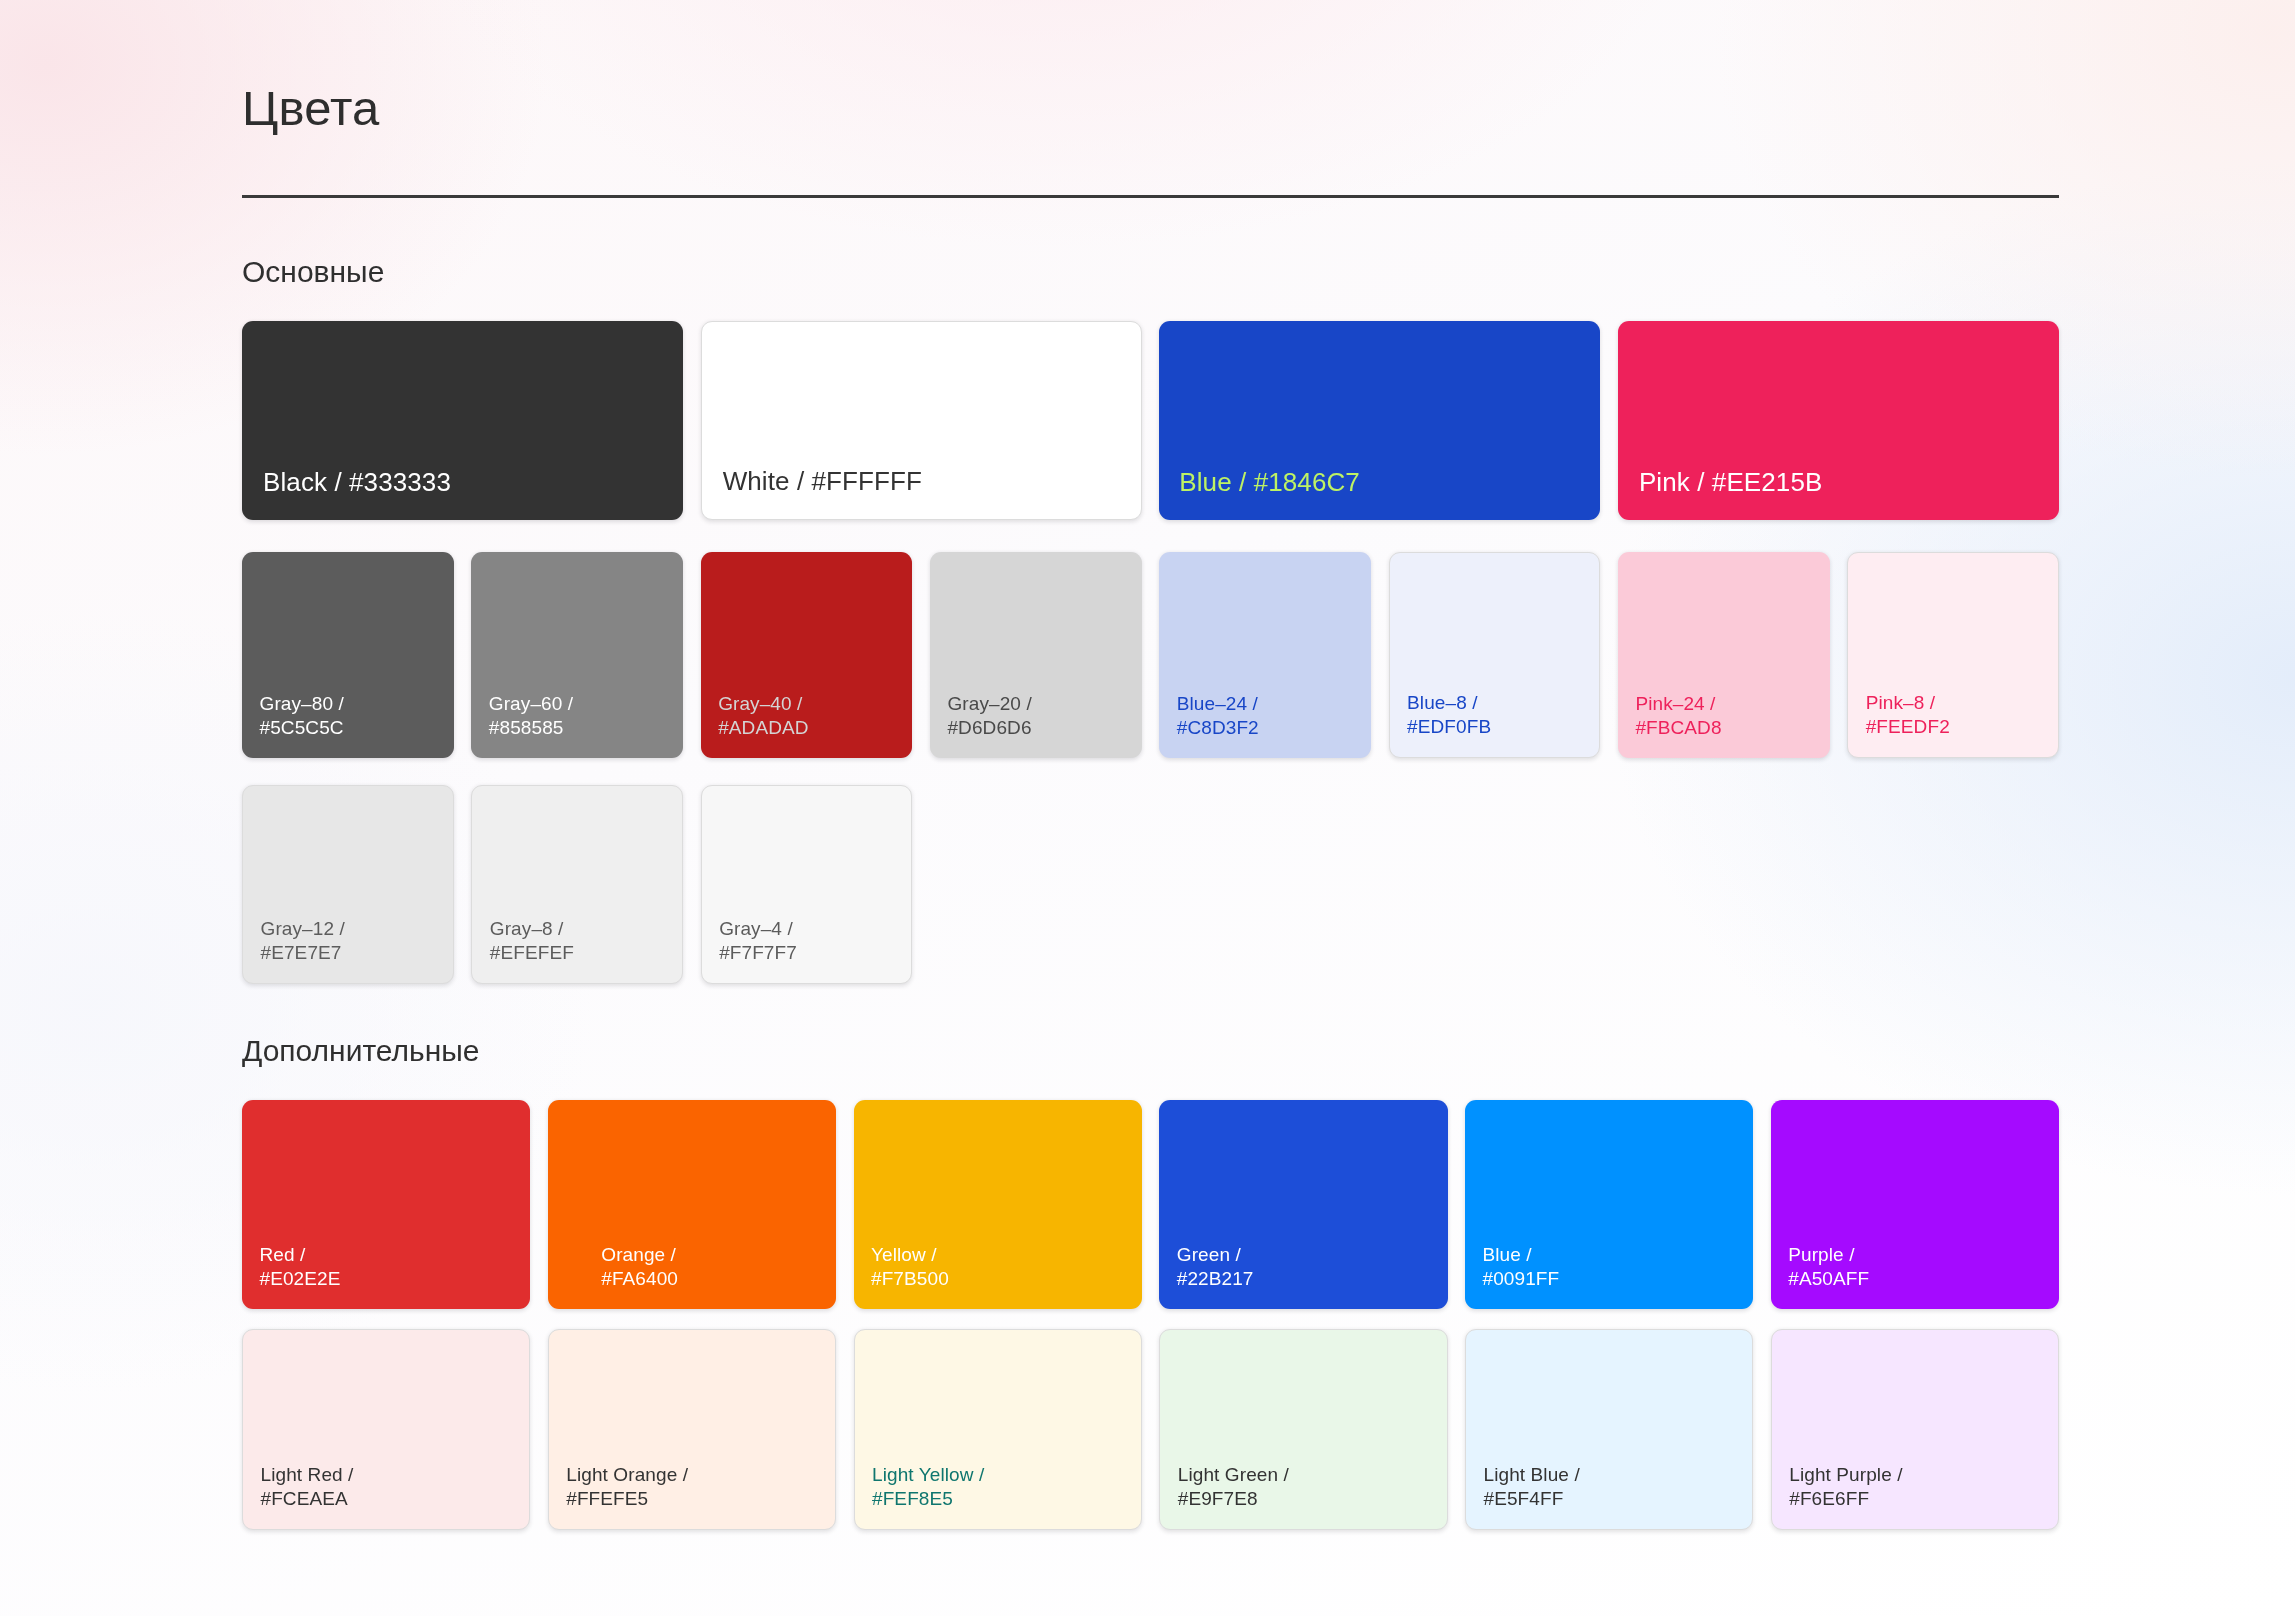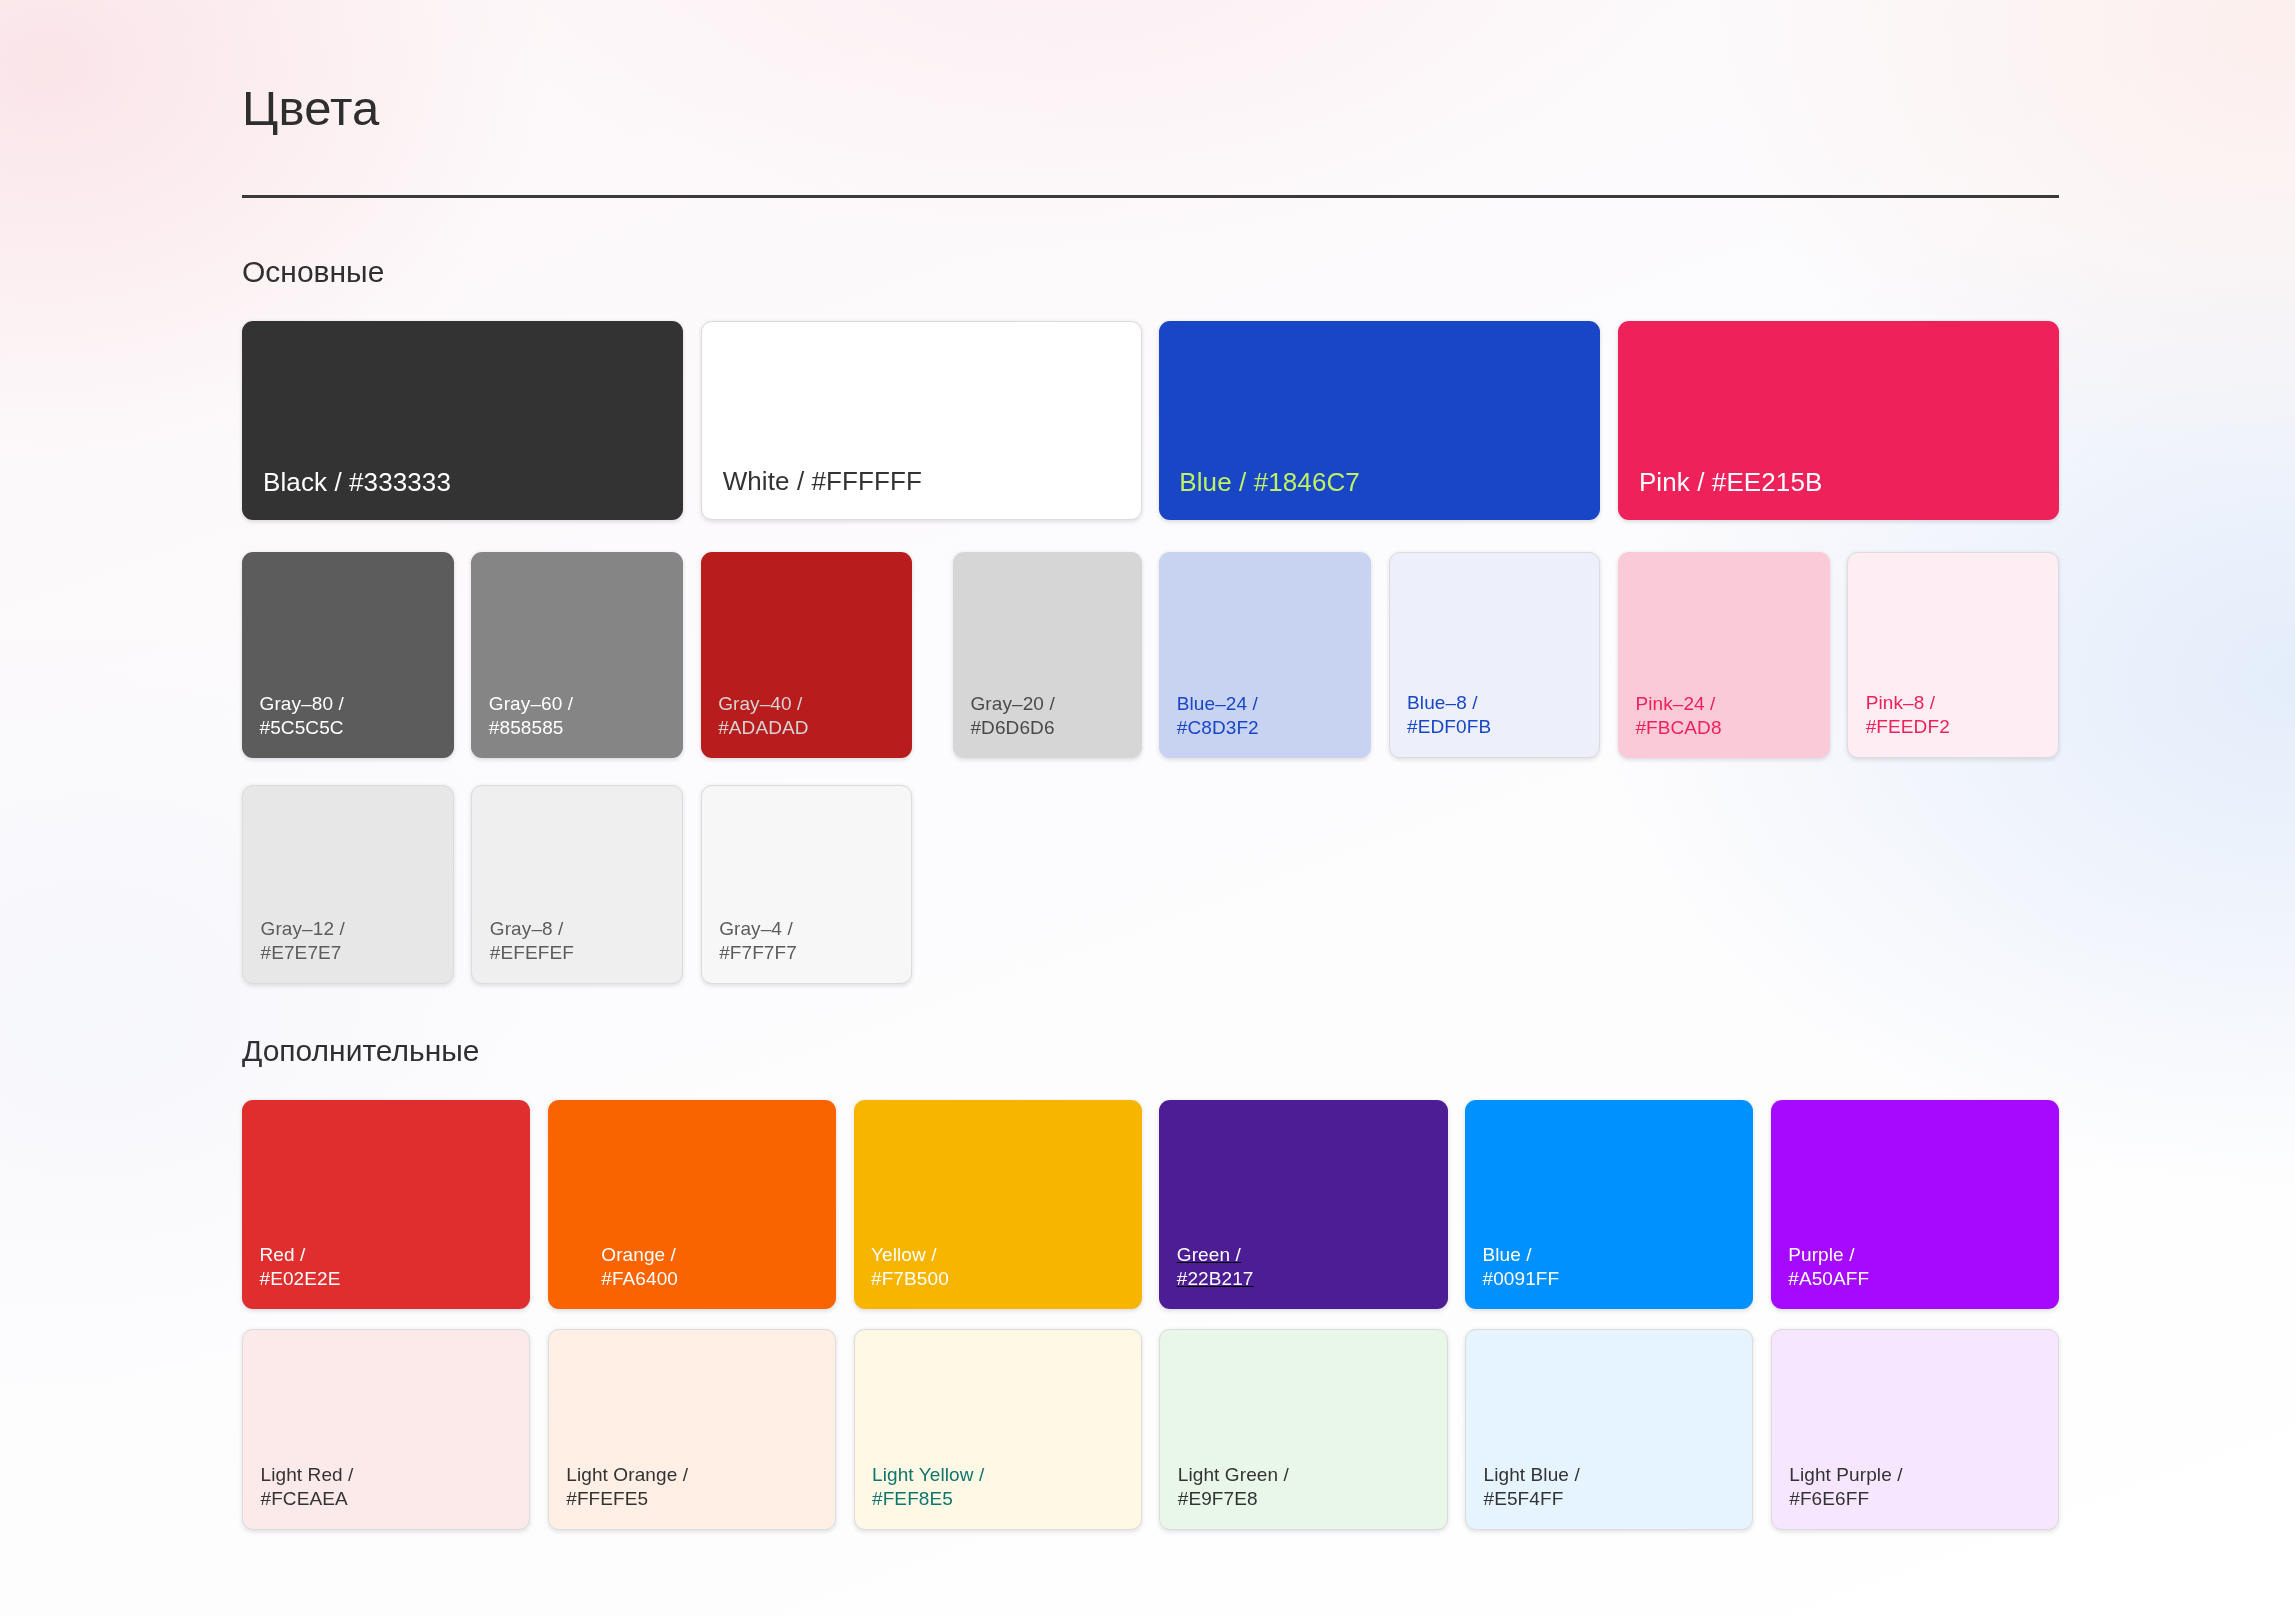--- a/index.html
+++ b/index.html
@@ -141,21 +141,21 @@
 #5C5C5C</span>
       </div>
       <div class="swatch" style="background: rgb(133, 133, 133);">
         <span class="swatch-label" style="color: rgb(255, 255, 255);">Gray–60 /
 #858585</span>
       </div>
       <div class="swatch" style="background: #b91c1c;">
         <span class="swatch-label" style="color: rgb(212, 212, 212);">Gray–40 /
 #ADADAD</span>
       </div>
-      <div class="swatch" style="background: rgb(214, 214, 214); margin-left: 23px;">
+      <div class="swatch" style="background: rgb(214, 214, 214);">
         <span class="swatch-label" style="color: rgb(74, 74, 74);">Gray–20 /
 #D6D6D6</span>
       </div>
       <div class="swatch" style="background: rgb(200, 211, 242);">
         <span class="swatch-label" style="color: rgb(24, 70, 199);">Blue–24 /
 #C8D3F2</span>
       </div>
       <div class="swatch bordered" style="background: rgb(237, 240, 251);">
         <span class="swatch-label" style="color: rgb(24, 70, 199);">Blue–8 /
 #EDF0FB</span>
@@ -193,21 +193,21 @@
 #E02E2E</span>
       </div>
       <div class="swatch" style="background: rgb(250, 100, 0); padding-left: 36px;">
         <span class="swatch-label" style="color: rgb(255, 255, 255);">Orange /
 #FA6400</span>
       </div>
       <div class="swatch" style="background: rgb(247, 181, 0);">
         <span class="swatch-label" style="color: rgb(255, 255, 255);">Yellow /
 #F7B500</span>
       </div>
-      <div class="swatch" style="background: #4c1d95; text-decoration: underline;">
+      <div class="swatch" style="background: #1d4ed8;">
         <span class="swatch-label" style="color: rgb(255, 255, 255);">Green /
 #22B217</span>
       </div>
       <div class="swatch" style="background: rgb(0, 145, 255);">
         <span class="swatch-label" style="color: rgb(255, 255, 255);">Blue /
 #0091FF</span>
       </div>
       <div class="swatch" style="background: rgb(165, 10, 255);">
         <span class="swatch-label" style="color: rgb(255, 255, 255);">Purple /
 #A50AFF</span>

